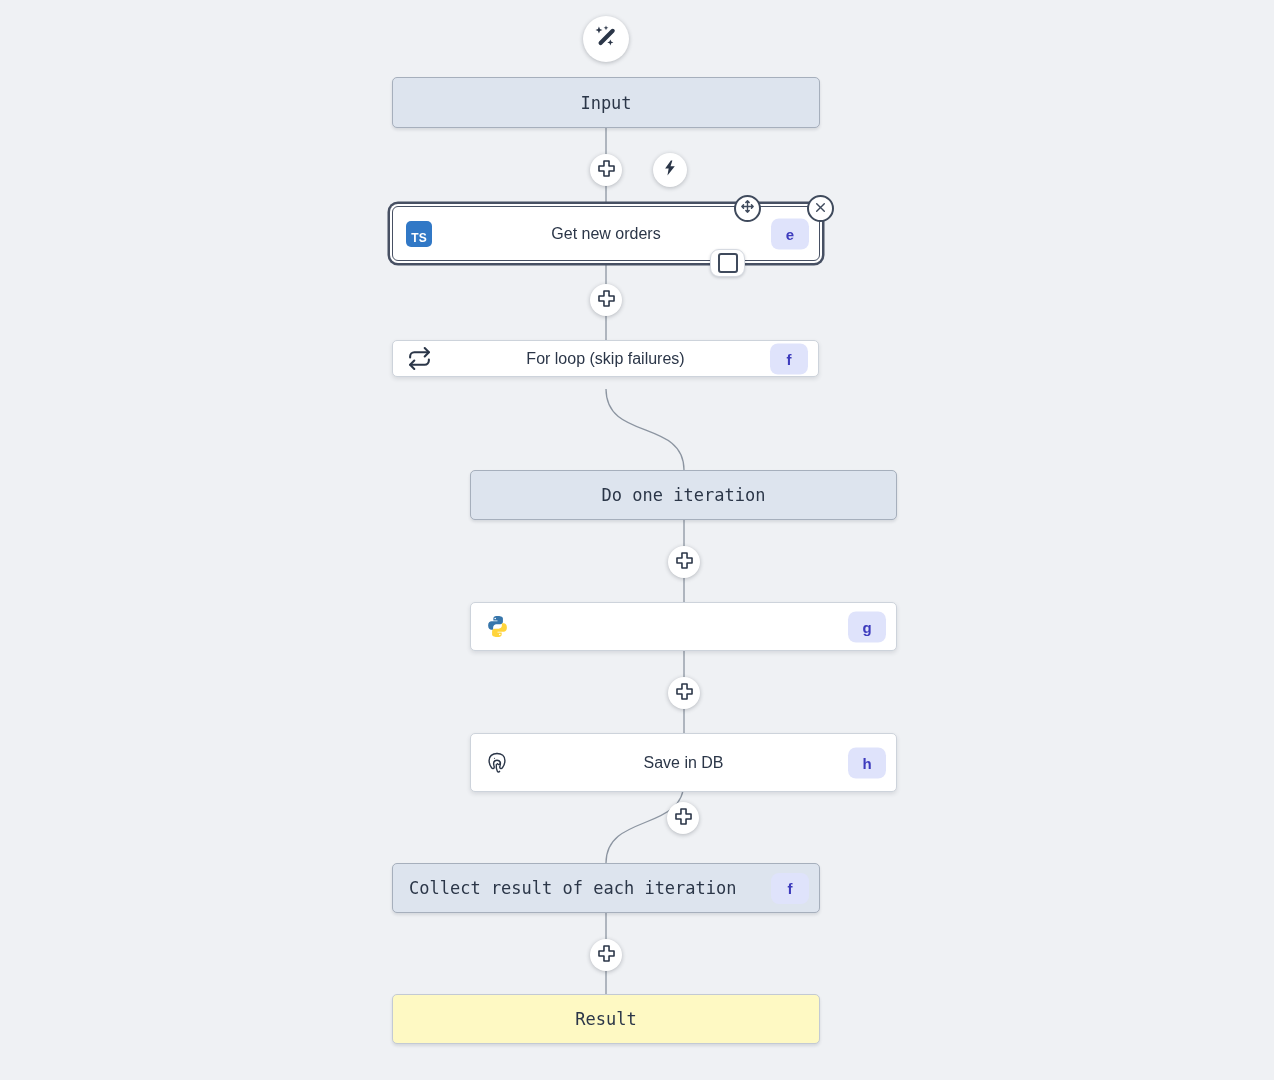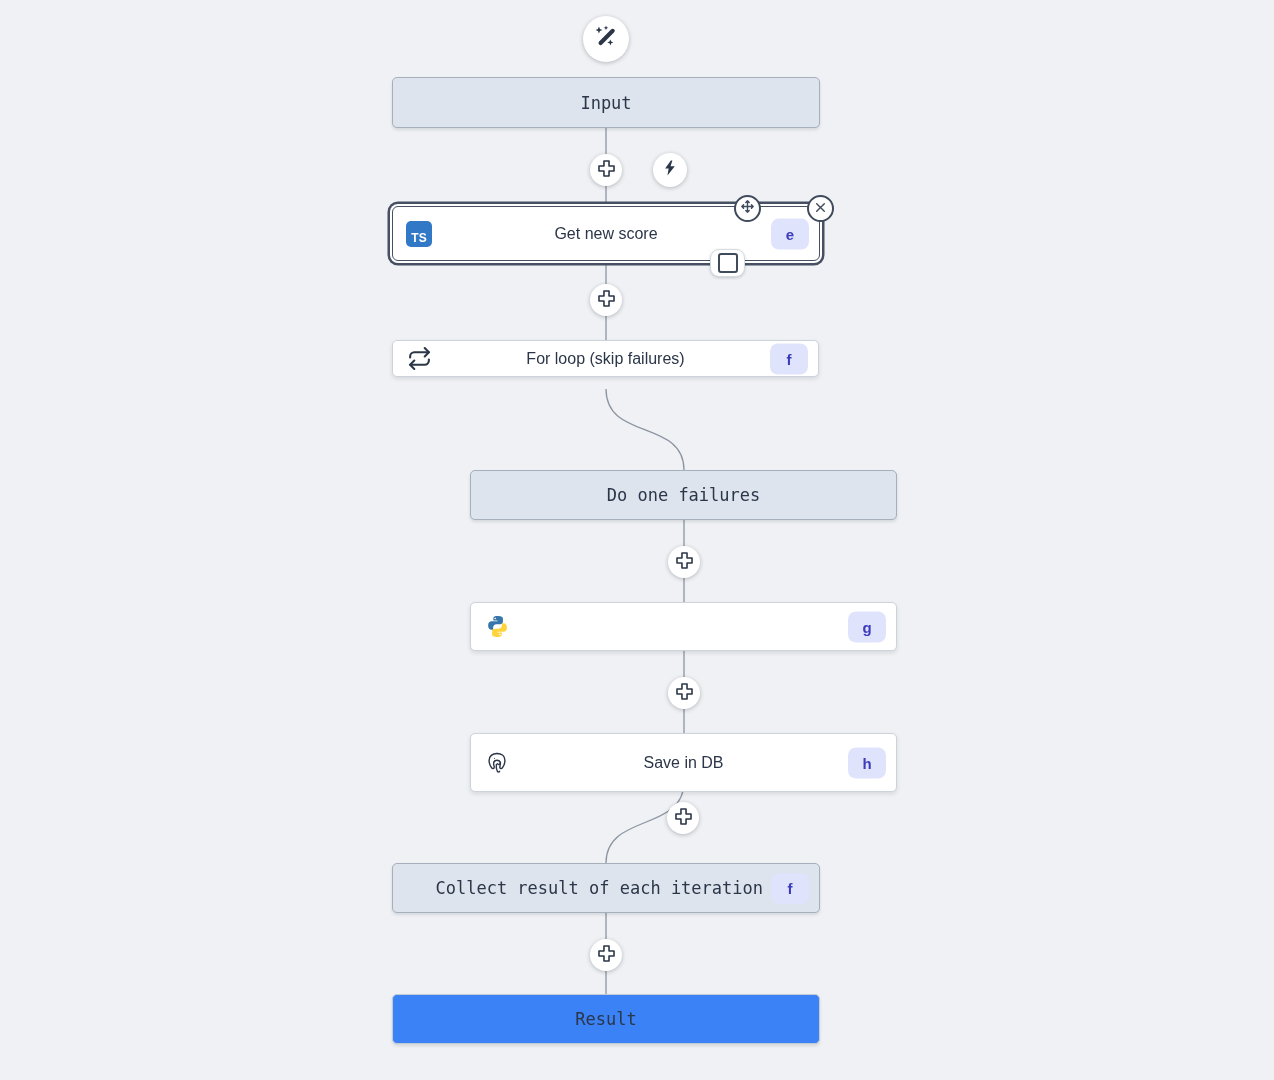--- a/index.html
+++ b/index.html
@@ -15,21 +15,21 @@
   .node.virtual{background:#dde4ee;border:1px solid #a6afbc;font-family:"DejaVu Sans Mono","Liberation Mono",monospace;font-size:17px;box-shadow:0 2px 3px rgba(31,41,55,.12);}
   .node.virtual .label{left:10px;right:10px;}
   .node.script{background:#ffffff;border:1px solid #cdd3db;box-shadow:0 2px 4px rgba(31,41,55,.12);}
   .node.selected{border:1.5px solid #475063;border-radius:6px;box-shadow:0 0 0 2px #ffffff,0 0 0 4.5px #475063;}
 
   .nicon{position:absolute;left:13px;top:50%;transform:translateY(-50%);width:26px;height:26px;display:flex;align-items:center;justify-content:center;}
   .badge{position:absolute;right:10px;top:50%;transform:translateY(-50%);min-width:38px;height:31px;border-radius:8px;background:#dfe3fb;color:#3d3bbd;font-weight:bold;font-size:15px;display:flex;align-items:center;justify-content:center;font-family:"Liberation Sans",sans-serif;}
 
   
   .node.flexrow{display:flex;align-items:center;padding:0 10px 0 16px;}
-  .node.flexrow .label{position:static;flex:1;transform:none;text-align:right;}
+  .node.flexrow .label{position:static;flex:1;transform:none;text-align:left;}
   .node.flexrow .badge{position:static;transform:none;margin-left:8px;}
 
   .ts-icon{width:26px;height:26px;border-radius:5px;background:#3178c6;color:#ffffff;font-weight:bold;font-size:12px;display:flex;align-items:flex-end;justify-content:center;padding-bottom:2px;box-sizing:border-box;font-family:"Liberation Sans",sans-serif;}
 
   
   .circle-btn{position:absolute;background:#ffffff;border-radius:50%;display:flex;align-items:center;justify-content:center;box-shadow:0 1px 4px rgba(27,36,48,.28);z-index:2;}
   .plus-btn{width:32px;height:32px;}
   .bolt-btn{width:34px;height:34px;}
   .wand-btn{width:46px;height:46px;}
 
@@ -83,21 +83,21 @@
       <svg width="18" height="18" viewBox="0 0 24 24">
         <path fill="#2b3648" d="M13.2 2 L5.5 12.6 H10.2 L8.6 22 L18.4 9.7 H12.7 L15.2 2 Z"></path>
       </svg>
     </span>
   </div>
 
   <div class="node script selected" style="left:392px;top:206px;width:428px;height:55px;">
     <span class="nicon">
       <span class="ts-icon">TS</span>
     </span>
-    <span class="label">Get new score</span>
+    <span class="label">Get new orders</span>
     <span class="badge">e</span>
 
     <div class="ctl round" style="left:341px;top:-12px;">
       <span>
         <svg width="17" height="17" viewBox="0 0 24 24" fill="none" stroke="#3f4a5c" stroke-width="2" stroke-linecap="round" stroke-linejoin="round">
           <path d="M12 4 v16 M4 12 h16 M12 4 l-2.4 2.4 M12 4 l2.4 2.4 M12 20 l-2.4-2.4 M12 20 l2.4-2.4 M4 12 l2.4-2.4 M4 12 l2.4 2.4 M20 12 l-2.4-2.4 M20 12 l-2.4 2.4"></path>
         </svg>
       </span>
     </div>
     <div class="ctl round" style="left:414px;top:-12px;">
@@ -127,21 +127,21 @@
           <path d="M3 11v-1a4 4 0 0 1 4-4h14"></path>
         <path d="m7 22-4-4 4-4"></path>
           <path d="M21 13v1a4 4 0 0 1-4 4H3"></path>
       </svg>
     </span>
     <span class="label">For loop (skip failures)</span>
     <span class="badge">f</span>
   </div>
 
   <div class="node virtual" style="left:470px;top:470px;width:427px;height:50px;">
-    <span class="label">Do one failures</span>
+    <span class="label">Do one iteration</span>
   </div>
 
   <div class="circle-btn plus-btn" style="left:668px;top:546px;">
     <span>
       <svg width="19" height="19" viewBox="0 0 24 24">
         <path d="M8.8 2.5 h6.4 v6.3 h6.3 v6.4 h-6.3 v6.3 h-6.4 v-6.3 h-6.3 v-6.4 h6.3 Z" fill="#ffffff" stroke="#2b3648" stroke-width="2" stroke-linejoin="round"></path>
       </svg>
     </span>
   </div>
 
@@ -191,17 +191,17 @@
   </div>
 
   <div class="circle-btn plus-btn" style="left:590px;top:939px;">
     <span>
       <svg width="19" height="19" viewBox="0 0 24 24">
         <path d="M8.8 2.5 h6.4 v6.3 h6.3 v6.4 h-6.3 v6.3 h-6.4 v-6.3 h-6.3 v-6.4 h6.3 Z" fill="#ffffff" stroke="#2b3648" stroke-width="2" stroke-linejoin="round"></path>
       </svg>
     </span>
   </div>
 
-  <div class="node virtual" style="left:392px;top:994px;width:428px;height:50px;background:#3b82f6;border-color:#c3cad4;">
+  <div class="node virtual" style="left:392px;top:994px;width:428px;height:50px;background:#fef9c3;border-color:#c3cad4;">
     <span class="label">Result</span>
   </div>
 
 </div>
 
 </body></html>

